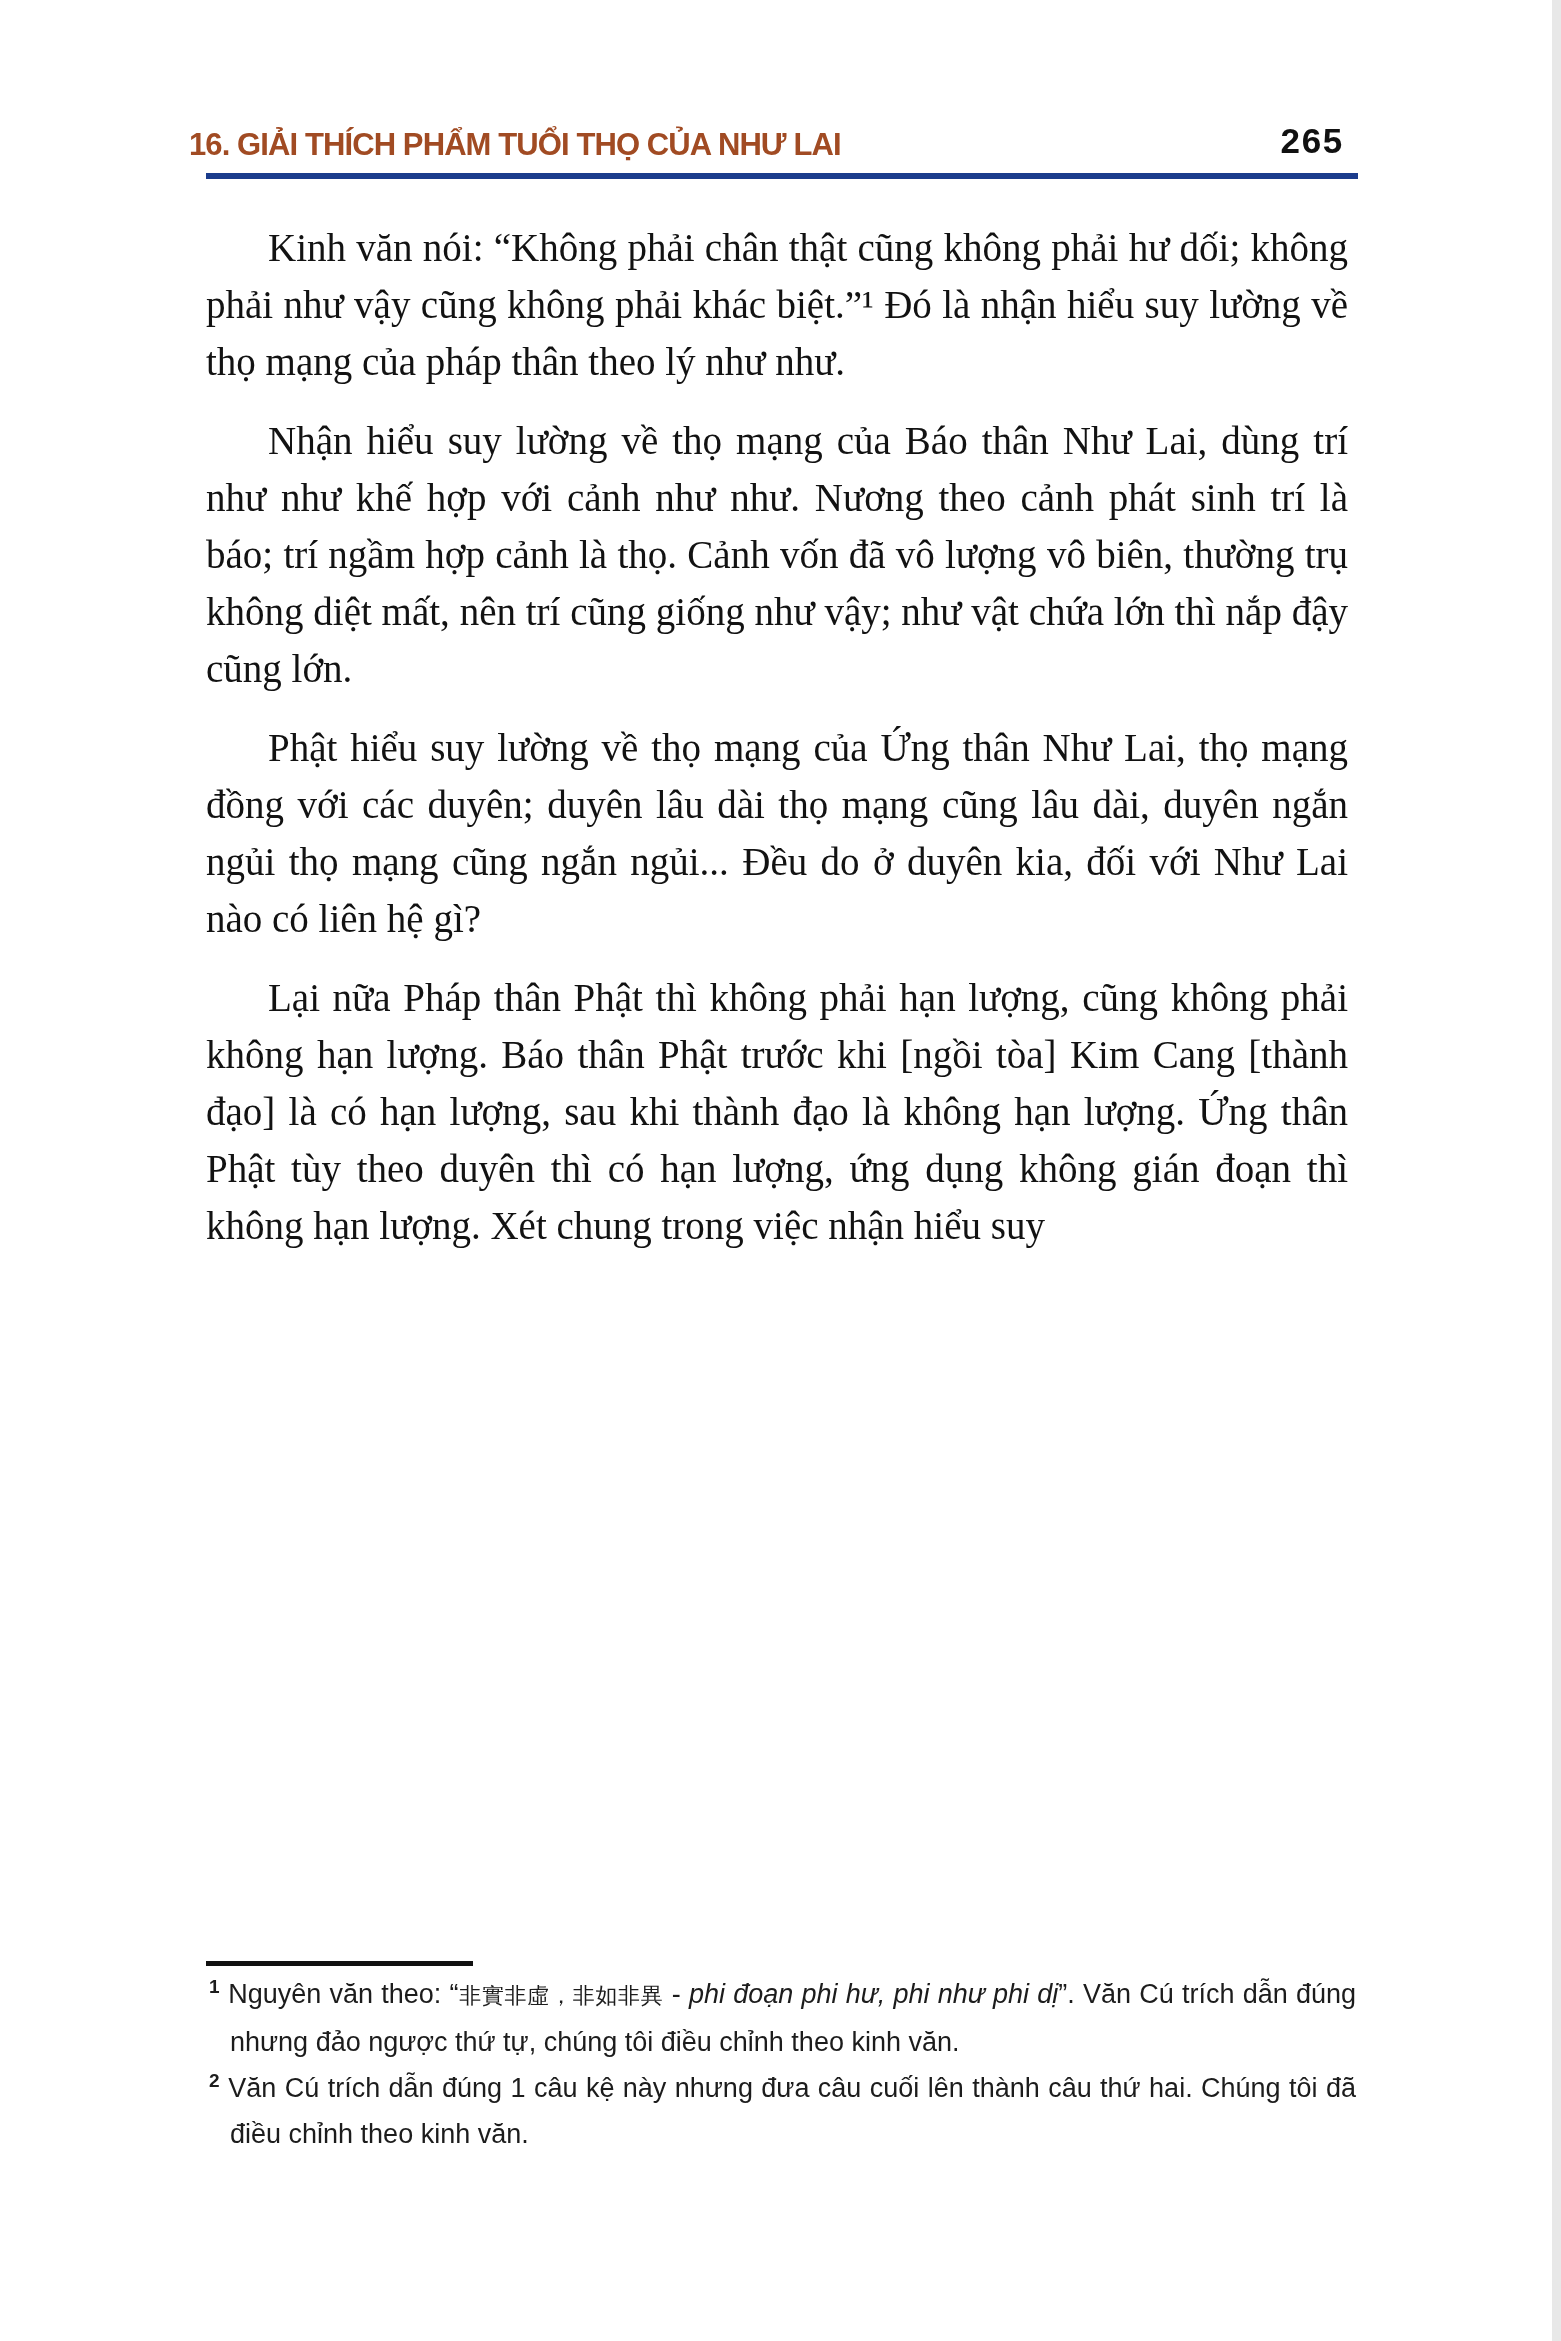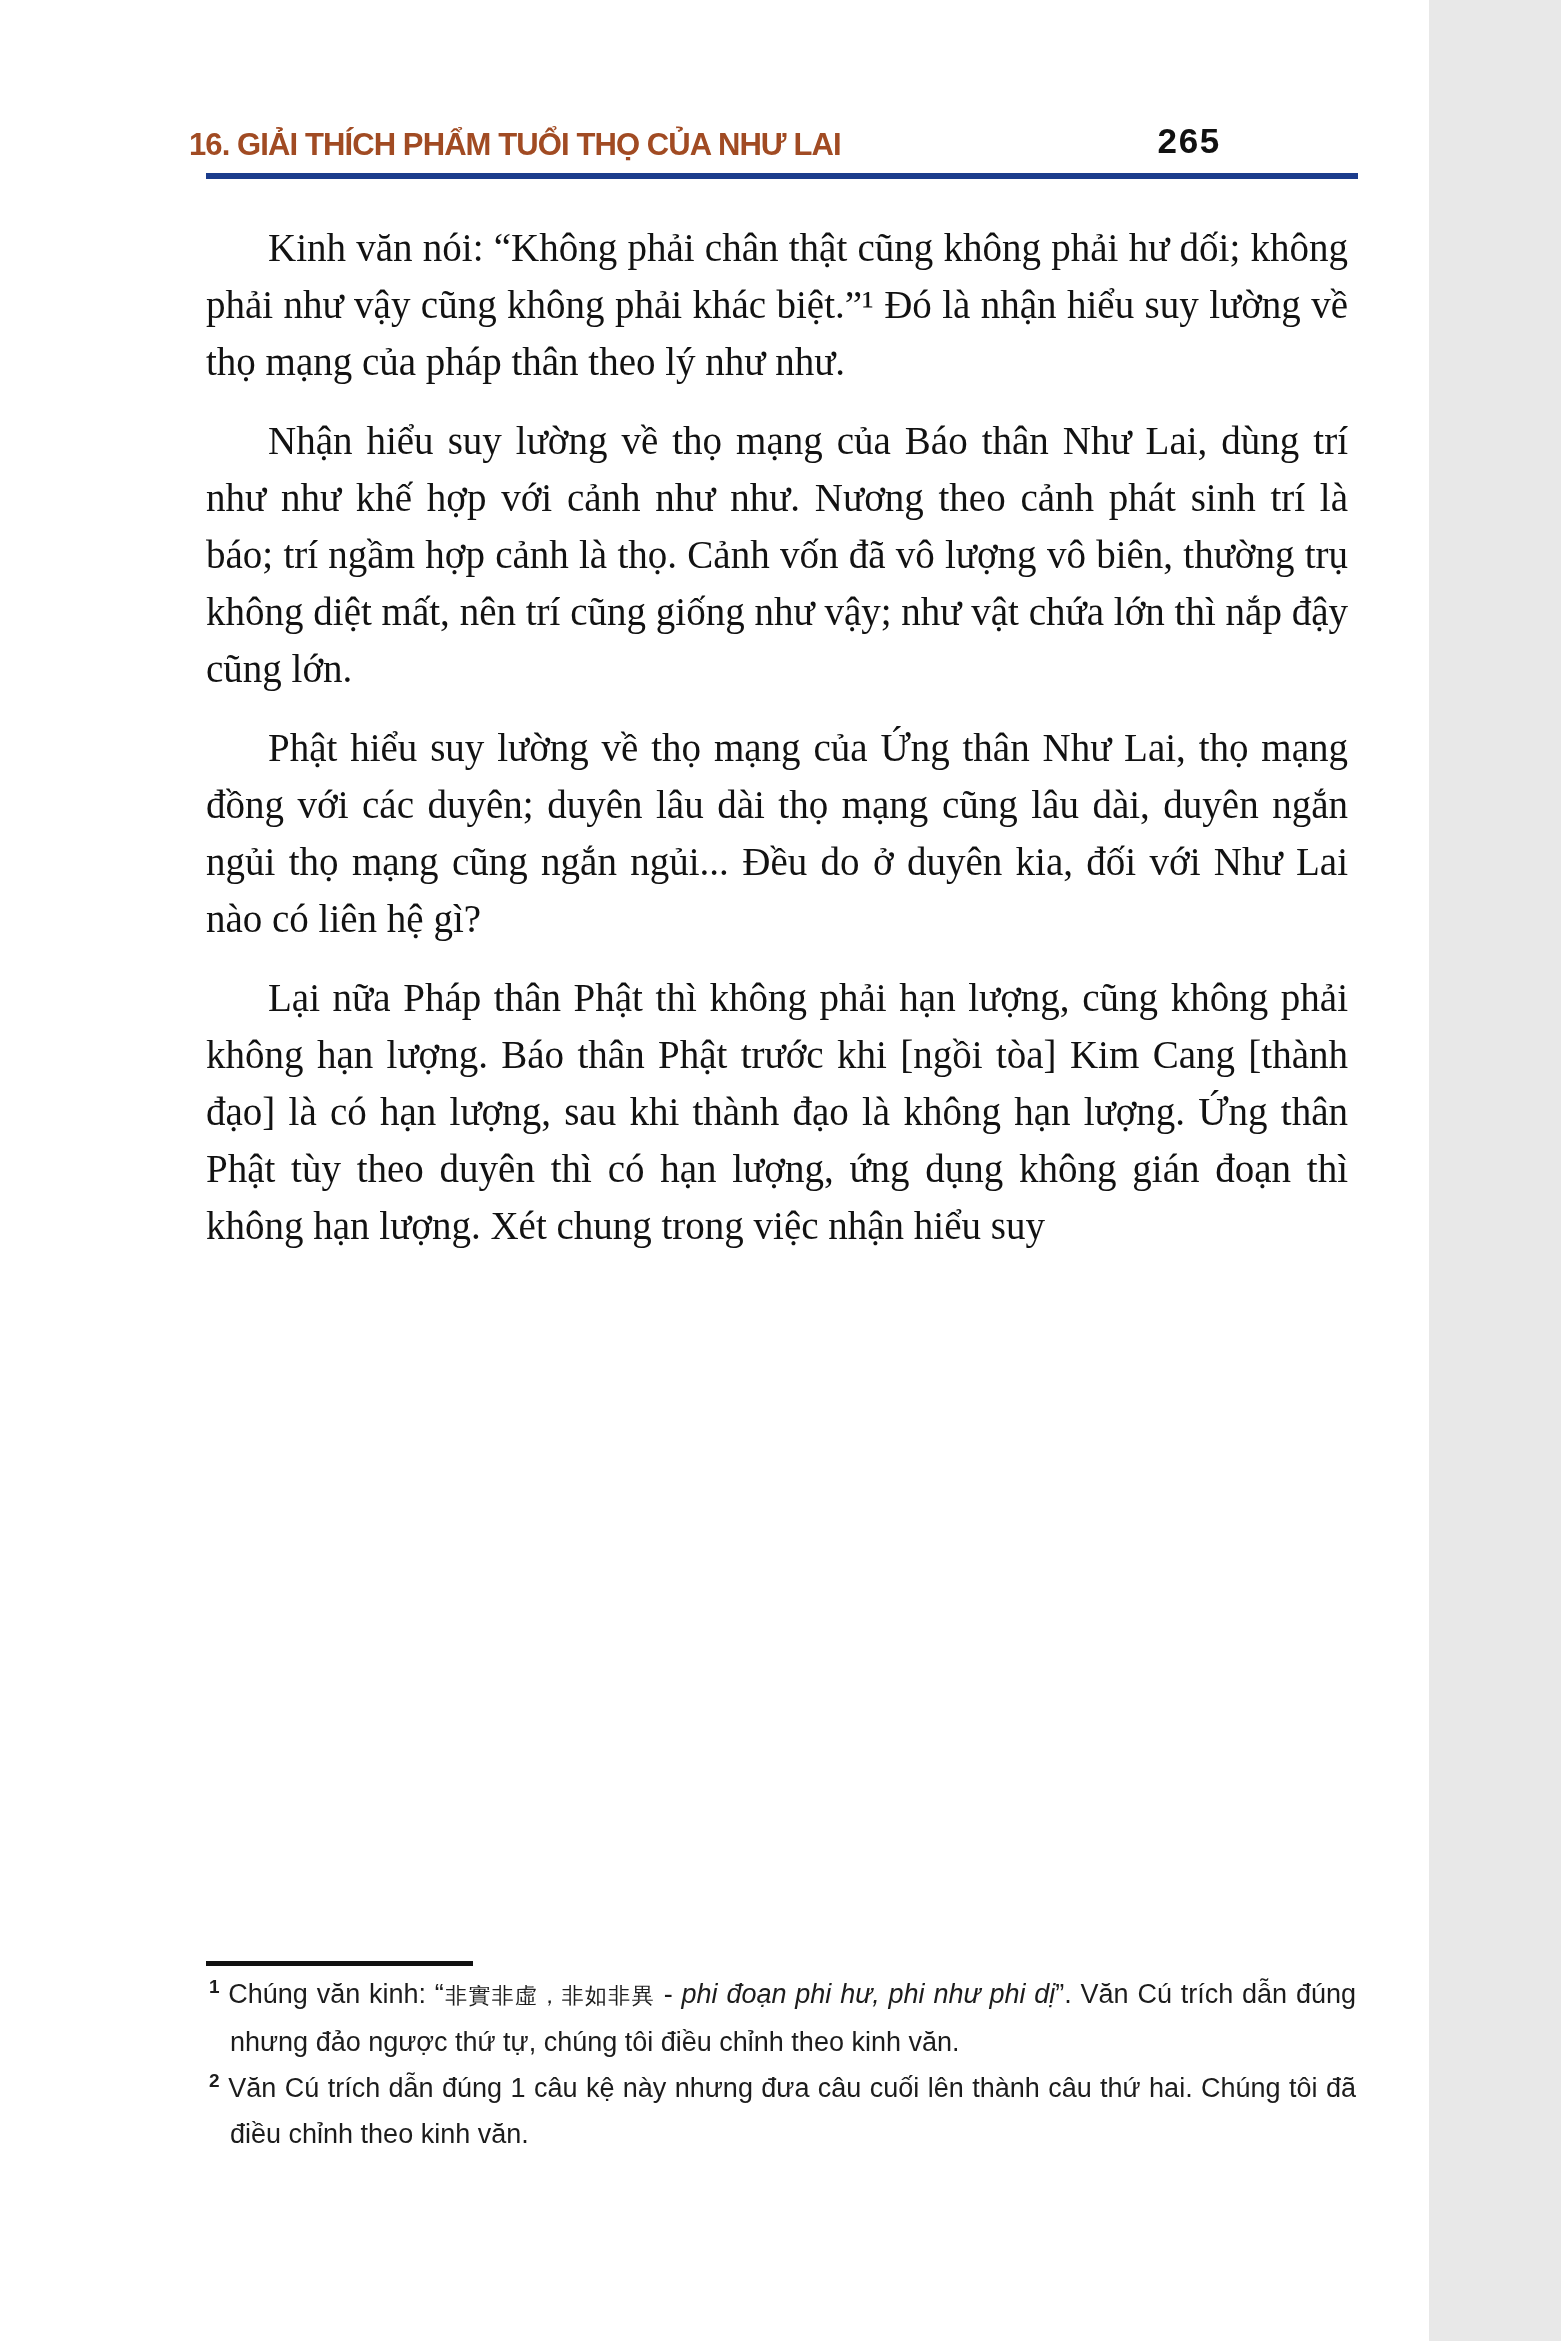--- a/index.html
+++ b/index.html
@@ -1,18 +1,18 @@
 <!DOCTYPE html>
 <html style="font-size:14px"><head>
 <meta charset="utf-8">
 <style>
   html,body{margin:0;padding:0;background:#e8e8e8;}
   .page{
     position:relative;
-    width:1429px;height:2342px;
+    width:1552px;height:2342px;
     background:#ffffff;
     overflow:hidden;
     font-family:"Liberation Serif","DejaVu Serif",serif;
   }
   
   .running-head{
     position:absolute;left:189px;top:127px;
     font-family:"Liberation Sans","DejaVu Sans",sans-serif;
     font-weight:bold;font-size:31px;line-height:36px;
     letter-spacing:-0.9px;color:#a14b23;white-space:nowrap;
@@ -76,21 +76,21 @@
     <p>Kinh văn nói: “Không phải chân thật cũng không phải hư dối; không phải như vậy cũng không phải khác biệt.”¹ Đó là nhận hiểu suy lường về thọ mạng của pháp thân theo lý như như.</p>
     <p>Nhận hiểu suy lường về thọ mạng của Báo thân Như Lai, dùng trí như như khế hợp với cảnh như như. Nương theo cảnh phát sinh trí là báo; trí ngầm hợp cảnh là thọ. Cảnh vốn đã vô lượng vô biên, thường trụ không diệt mất, nên trí cũng giống như vậy; như vật chứa lớn thì nắp đậy cũng lớn.</p>
     <p>Phật hiểu suy lường về thọ mạng của Ứng thân Như Lai, thọ mạng đồng với các duyên; duyên lâu dài thọ mạng cũng lâu dài, duyên ngắn ngủi thọ mạng cũng ngắn ngủi... Đều do ở duyên kia, đối với Như Lai nào có liên hệ gì?</p>
     <p>Lại nữa Pháp thân Phật thì không phải hạn lượng, cũng không phải không hạn lượng. Báo thân Phật trước khi [ngồi tòa] Kim Cang [thành đạo] là có hạn lượng, sau khi thành đạo là không hạn lượng. Ứng thân Phật tùy theo duyên thì có hạn lượng, ứng dụng không gián đoạn thì không hạn lượng. Xét chung trong việc nhận hiểu suy</p>
   </div>
 
   <div class="footnote-rule"></div>
 
   <div class="footnotes">
     <p class="footnote">
-      <sup>1</sup><span>Chúng văn kinh: “</span><span class="fn-cjk">非實非虛，非如非異</span><span> - </span><span class="fn-italic">phi đoạn phi hư, phi như phi dị</span><span>”. Văn Cú trích dẫn đúng nhưng đảo ngược thứ tự, chúng tôi điều chỉnh theo kinh văn.</span>
+      <sup>1</sup><span>Nguyên văn theo: “</span><span class="fn-cjk">非實非虛，非如非異</span><span> - </span><span class="fn-italic">phi đoạn phi hư, phi như phi dị</span><span>”. Văn Cú trích dẫn đúng nhưng đảo ngược thứ tự, chúng tôi điều chỉnh theo kinh văn.</span>
     </p>
     <p class="footnote">
       <sup>2</sup><span>Văn Cú trích dẫn đúng 1 câu kệ này nhưng đưa câu cuối lên thành câu thứ hai. Chúng tôi đã điều chỉnh theo kinh văn.</span>
     </p>
   </div>
 
 </div>
 
 
 </body></html>

